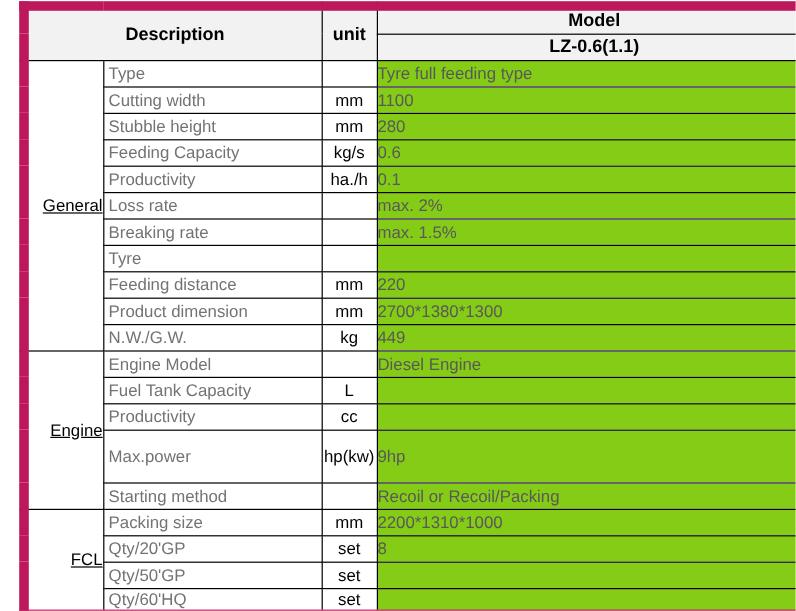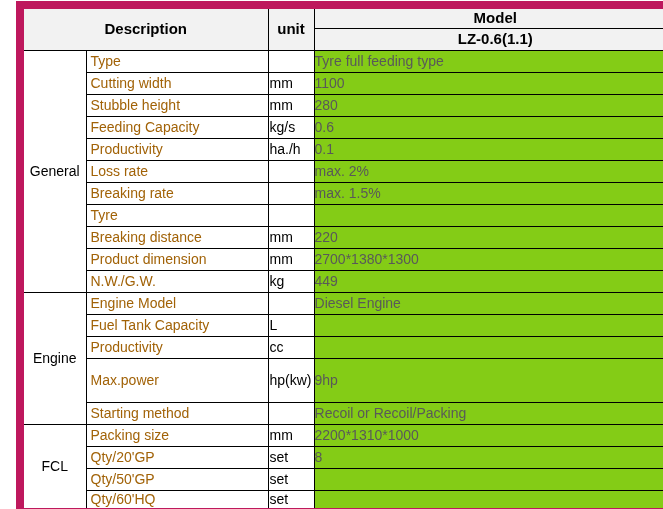--- a/index.html
+++ b/index.html
@@ -39,31 +39,33 @@
   tbody tr.tall { height: 44px; }
 
   th {
     background: #f2f2f2;
     color: #000000;
     font-weight: bold;
     font-size: 15px;
     text-align: center;
   }
   td.category {
-    text-align: center;
+    text-align: right;
     color: #000000;
     background: #ffffff;
+    text-decoration: underline;
   }
   td.label {
     text-align: left;
     padding-left: 4px;
-    color: #a16207;
+    color: #737373;
     background: #ffffff;
   }
   td.unit {
+    text-align: center;
     color: #000000;
     background: #ffffff;
     word-break: break-all;
     padding: 0 1px;
   }
   td.value {
     text-align: left;
     color: #595959;
     background: #84cc16;
   }
@@ -124,21 +126,21 @@
         <td class="label">Breaking rate</td>
         <td class="unit"></td>
         <td class="value">max. 1.5%</td>
       </tr>
       <tr>
         <td class="label">Tyre</td>
         <td class="unit"></td>
         <td class="value"></td>
       </tr>
       <tr>
-        <td class="label">Breaking distance</td>
+        <td class="label">Feeding distance</td>
         <td class="unit">mm</td>
         <td class="value">220</td>
       </tr>
       <tr>
         <td class="label">Product dimension</td>
         <td class="unit">mm</td>
         <td class="value">2700*1380*1300</td>
       </tr>
       <tr>
         <td class="label">N.W./G.W.</td>

